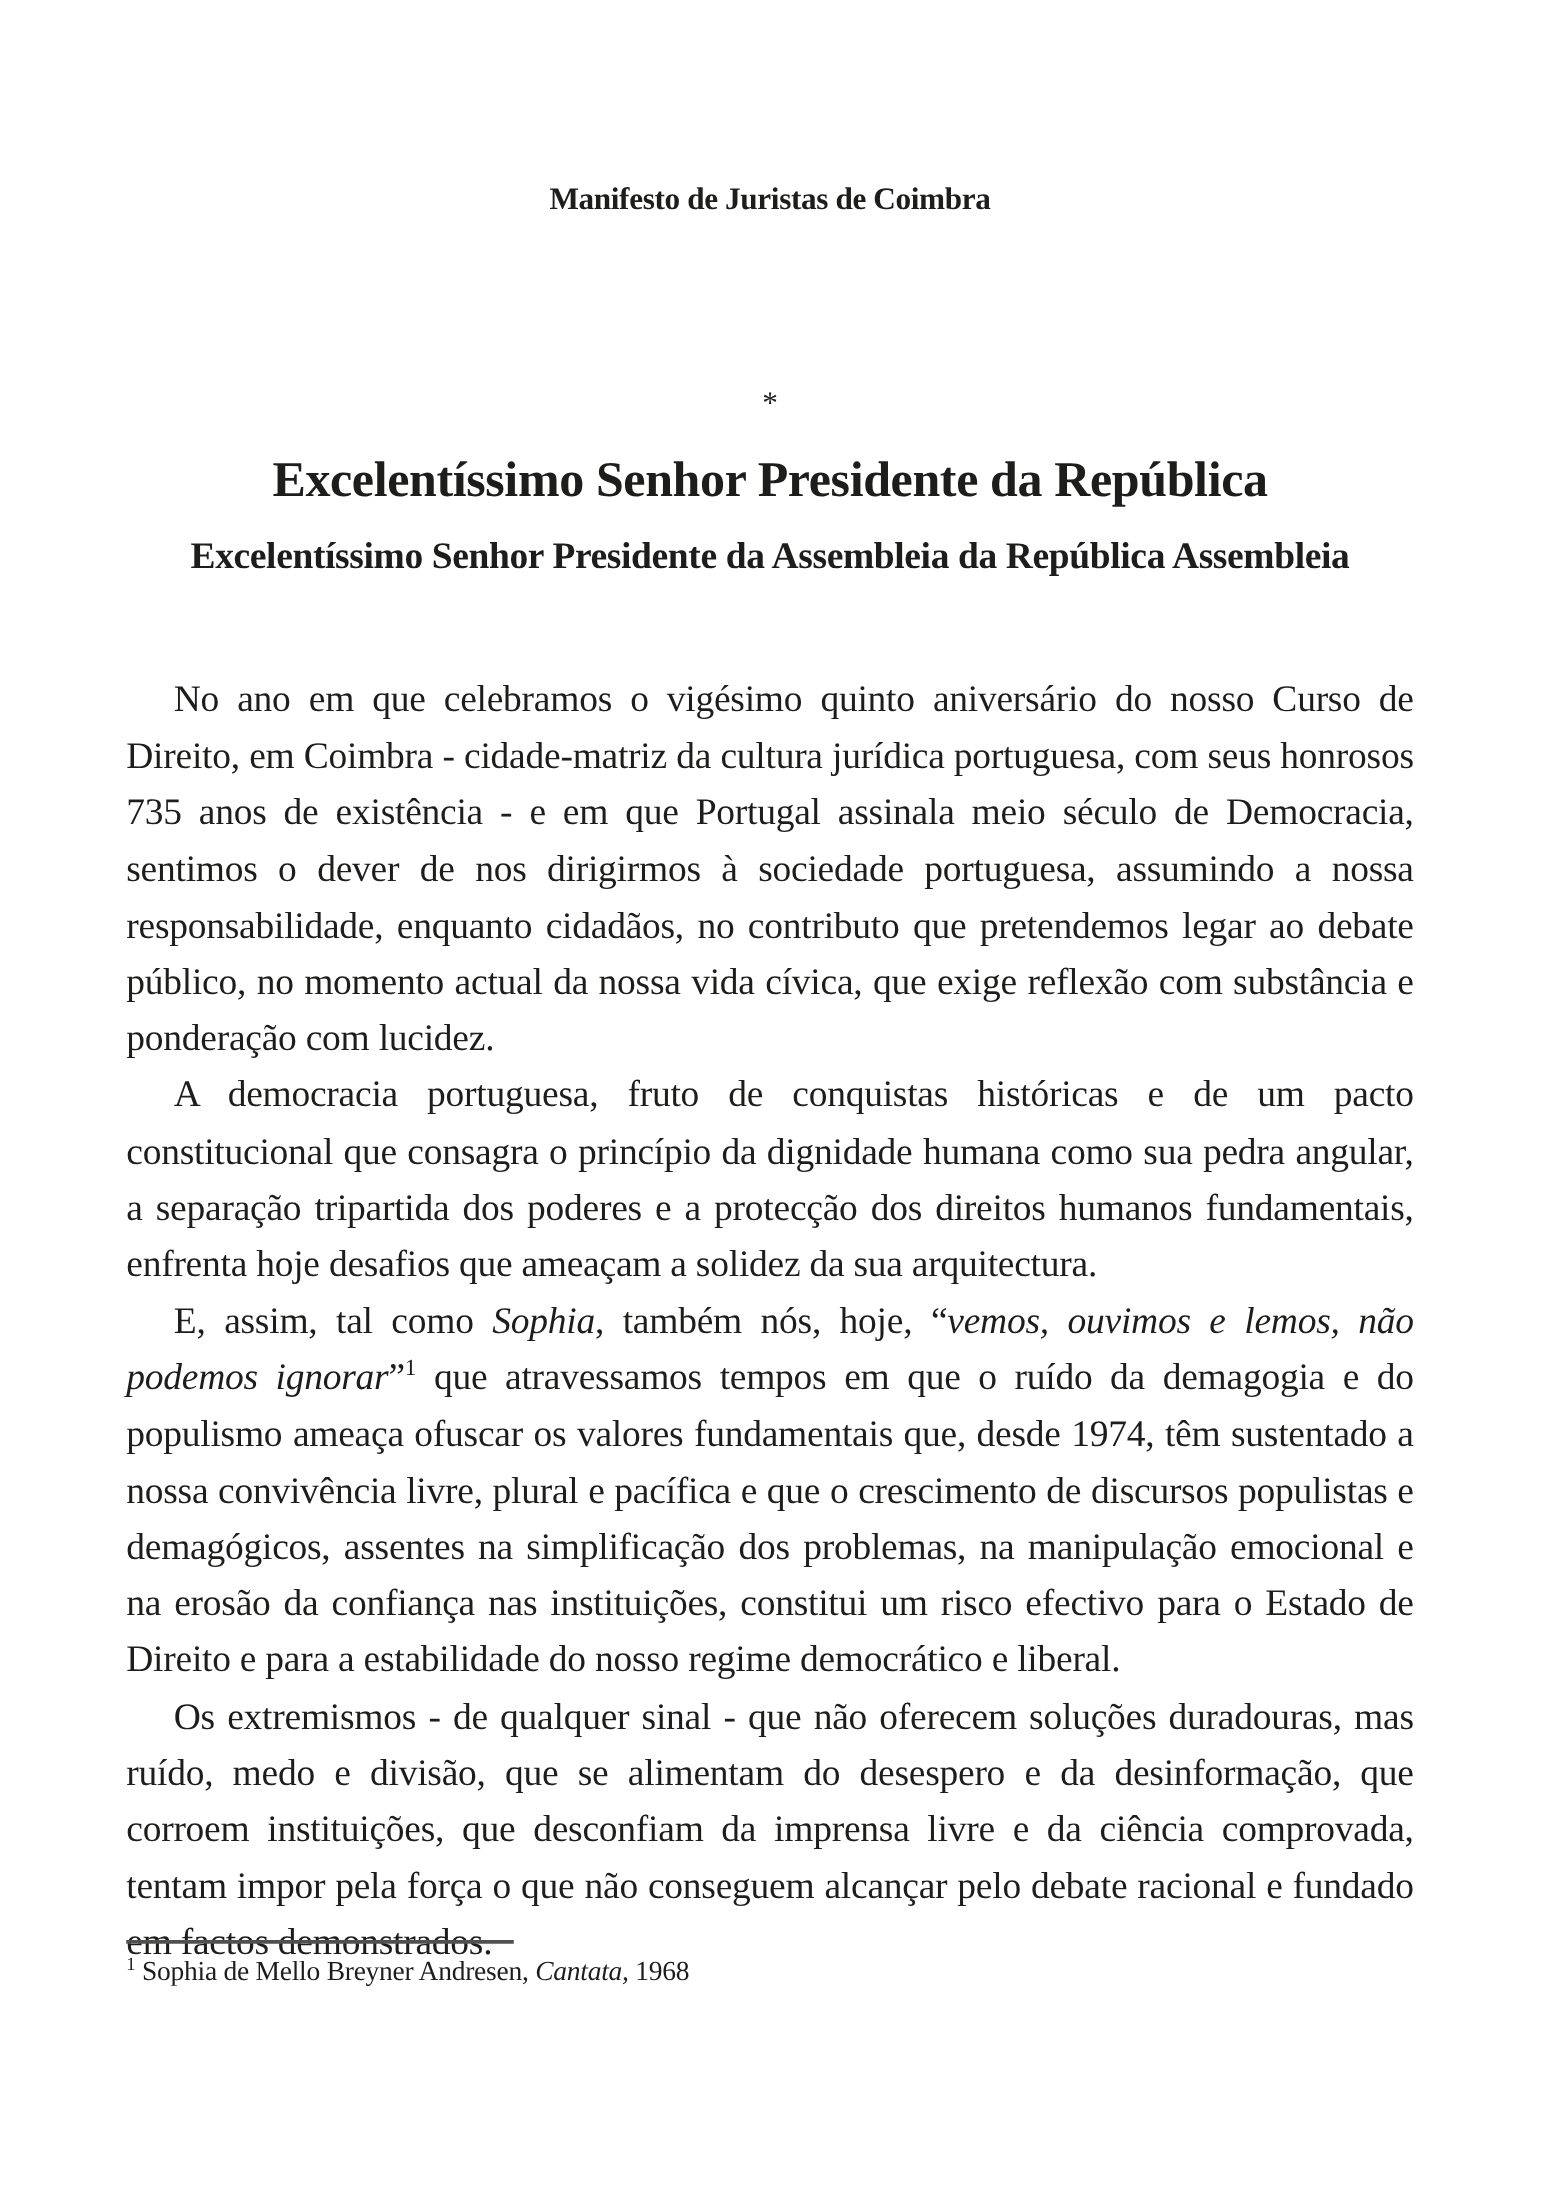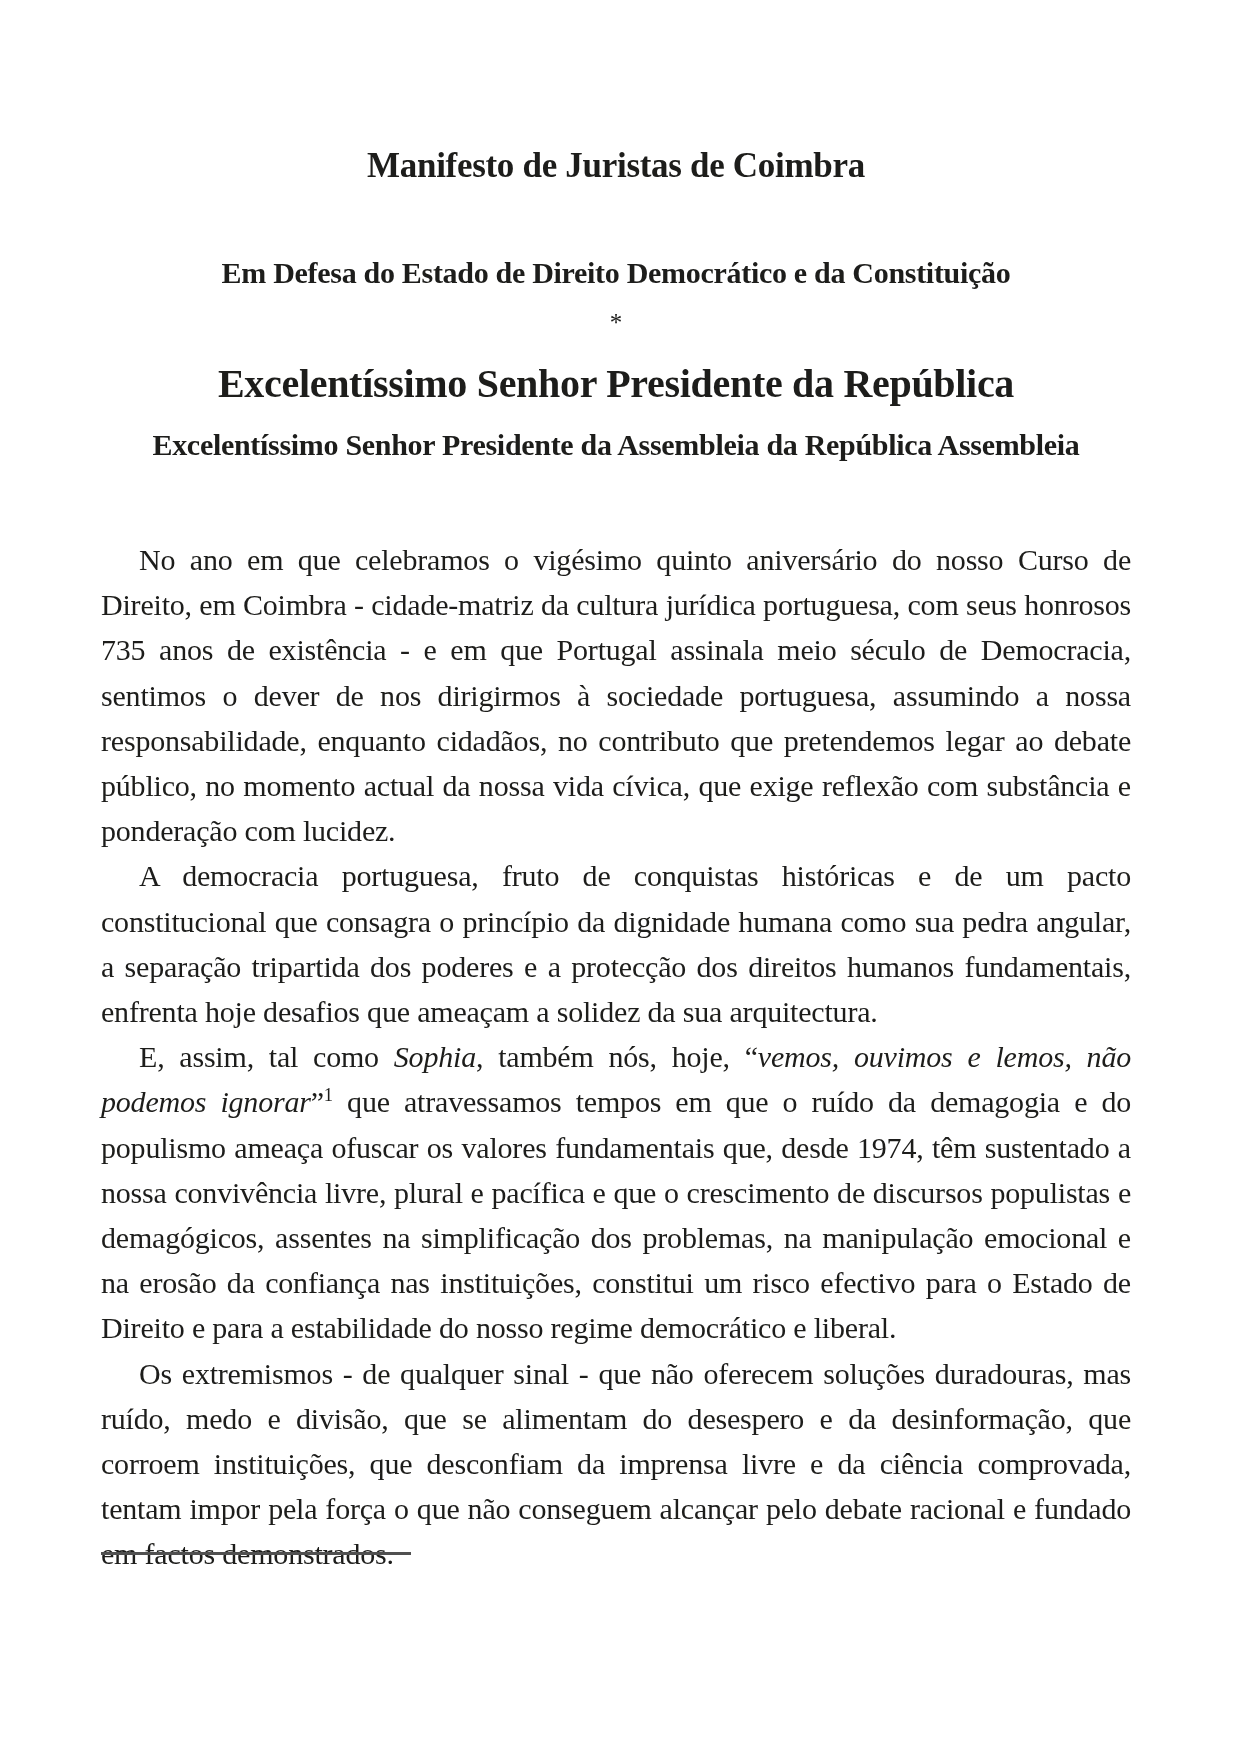--- a/index.html
+++ b/index.html
@@ -15,21 +15,21 @@
     position: relative;
     width: 1241px; height: 1755px;
     background: #ffffff;
     overflow: hidden;
   }
   .heading {
     position: absolute; left: 101px; width: 1030px;
     text-align: center; font-weight: bold;
     letter-spacing: -0.3px; white-space: nowrap;
   }
-  .title    { top: 146px; font-size: 35px; }
+  .title    { top: 146px; font-size: 25px; }
   .subtitle { top: 256px; font-size: 30px; }
   .star     { position: absolute; left: 101px; width: 1030px; top: 309px;
               text-align: center; font-size: 25px; font-weight: normal; }
   .sal1     { top: 360px; font-size: 40px; }
   .sal2     { top: 428px; font-size: 30px; }
   .body-text {
     position: absolute; left: 101px; top: 537px; width: 1030px;
     font-size: 30px; line-height: 45.2px;
     text-align: justify; letter-spacing: -0.2px;
     text-justify: inter-word;
@@ -47,31 +47,31 @@
   }
   .footnote sup { font-size: 0.68em; }
 </style>
 </head>
 <body>
 
 <div class="page">
 
   <div class="heading title">Manifesto de Juristas de Coimbra</div>
 
-  <div class="heading subtitle">Em Defesa do Estado de Direito Democrático e da Constituição</div>
 
   <div class="star">*</div>
 
   <div class="heading sal1">Excelentíssimo Senhor Presidente da República</div>
 
   <div class="heading sal2">Excelentíssimo Senhor Presidente da Assembleia da República Assembleia</div>
 
   <div class="body-text">
     <p>No ano em que celebramos o vigésimo quinto aniversário do nosso Curso de Direito, em Coimbra - cidade-matriz da cultura jurídica portuguesa, com seus honrosos 735 anos de existência - e em que Portugal assinala meio século de Democracia, sentimos o dever de nos dirigirmos à sociedade portuguesa, assumindo a nossa responsabilidade, enquanto cidadãos, no contributo que pretendemos legar ao debate público, no momento actual da nossa vida cívica, que exige reflexão com substância e ponderação com lucidez.</p>
     <p>A democracia portuguesa, fruto de conquistas históricas e de um pacto constitucional que consagra o princípio da dignidade humana como sua pedra angular, a separação tripartida dos poderes e a protecção dos direitos humanos fundamentais, enfrenta hoje desafios que ameaçam a solidez da sua arquitectura.</p>
     <p><span>E, assim, tal como </span><i>Sophia</i><span>, também nós, hoje, “</span><i>vemos, ouvimos e lemos, não podemos ignorar</i><span>”</span><sup>1</sup><span> que atravessamos tempos em que o ruído da demagogia e do populismo ameaça ofuscar os valores fundamentais que, desde 1974, têm sustentado a nossa convivência livre, plural e pacífica e que o crescimento de discursos populistas e demagógicos, assentes na simplificação dos problemas, na manipulação emocional e na erosão da confiança nas instituições, constitui um risco efectivo para o Estado de Direito e para a estabilidade do nosso regime democrático e liberal.</span></p>
     <p>Os extremismos - de qualquer sinal - que não oferecem soluções duradouras, mas ruído, medo e divisão, que se alimentam do desespero e da desinformação, que corroem instituições, que desconfiam da imprensa livre e da ciência comprovada, tentam impor pela força o que não conseguem alcançar pelo debate racional e fundado em factos demonstrados.</p>
   </div>
 
   <div class="footnote-rule"></div>
 
+  <div class="footnote"><sup>1</sup><span> Sophia de Mello Breyner Andresen, </span><i>Cantata,</i><span> 1968</span></div>
 
 </div>
 
 </body></html>

